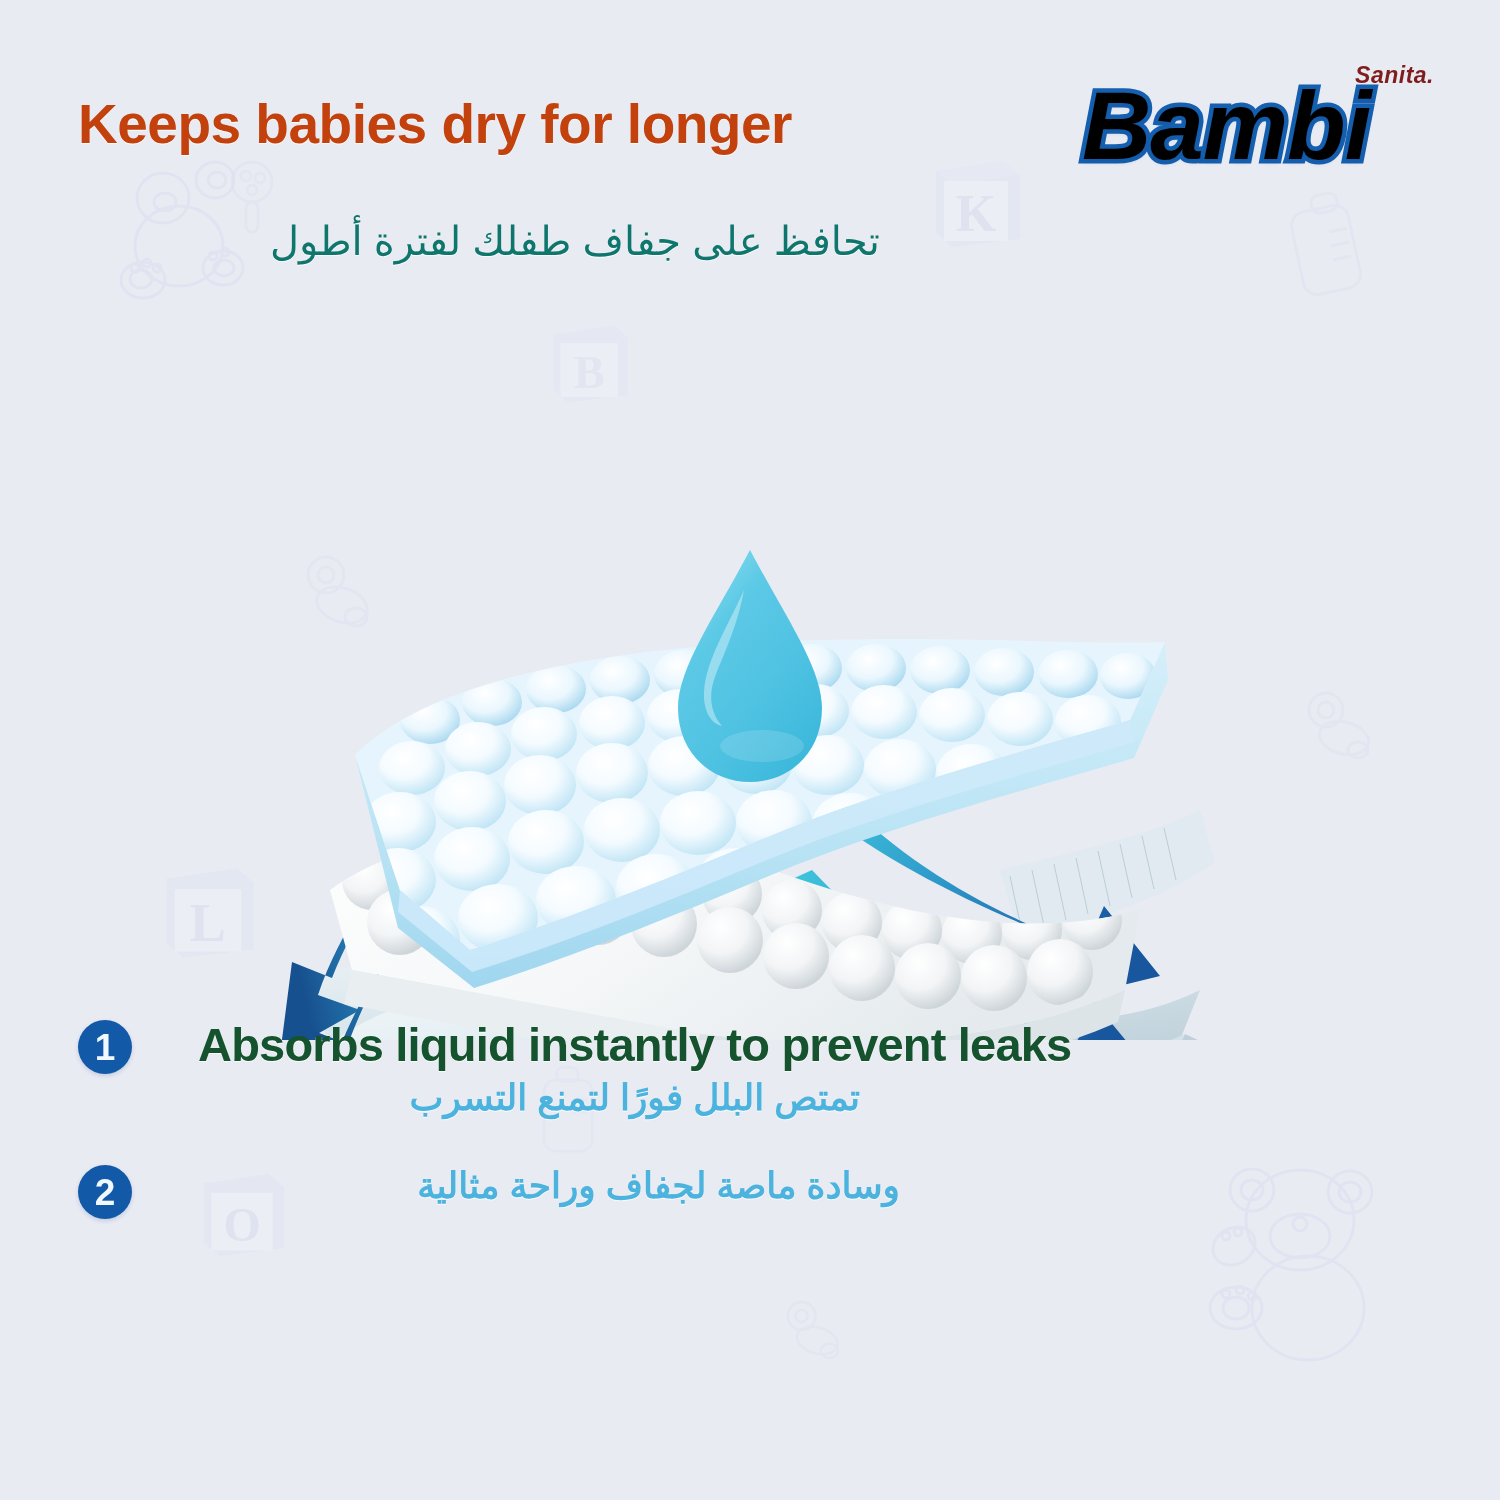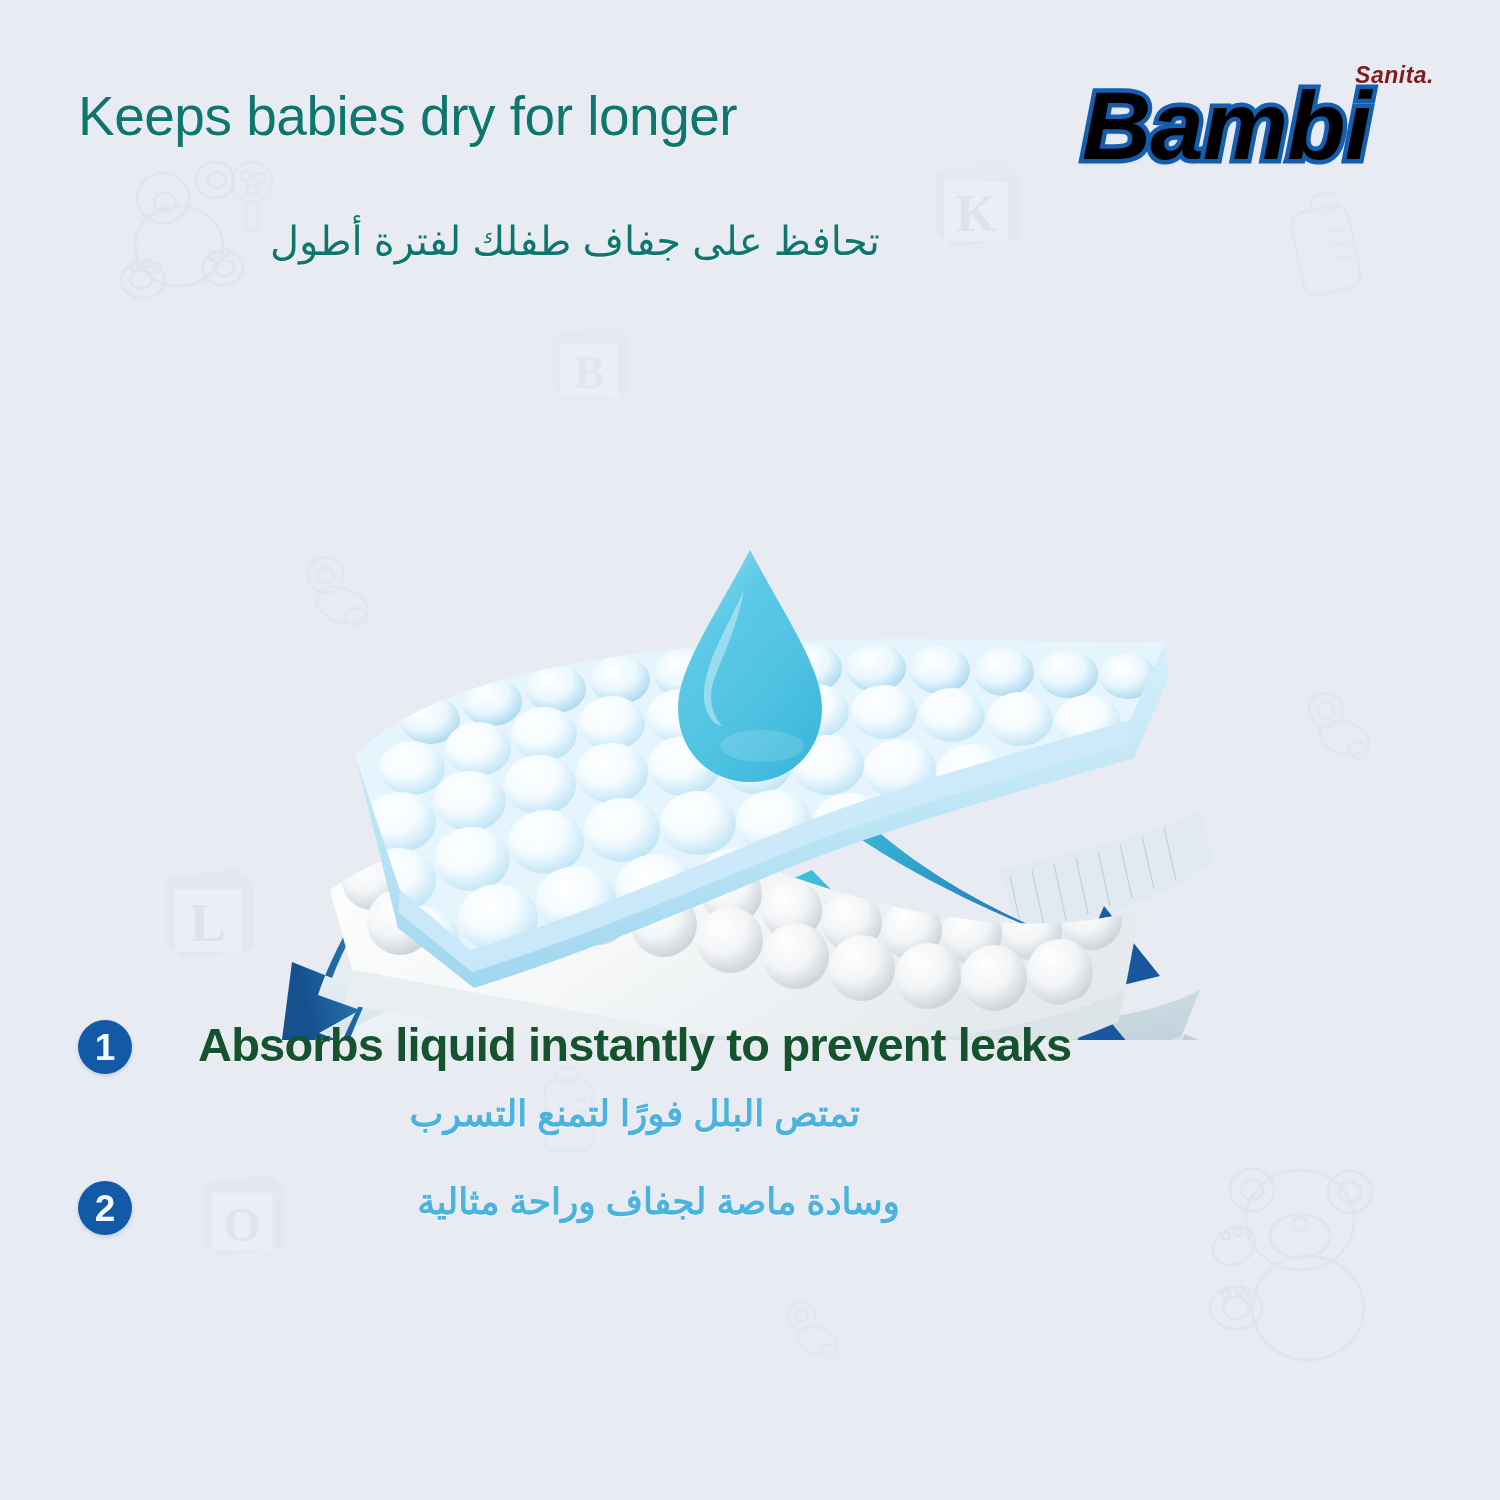--- a/index.html
+++ b/index.html
@@ -30,25 +30,25 @@
 
   
   .header {
     position: absolute;
     left: 0; right: 0; top: 0;
     z-index: 5;
   }
   .headline {
     position: absolute;
     left: 78px;
-    top: 84px;
+    top: 92px;
     font-size: 55px;
-    font-weight: 400;
+    font-weight: 700;
     letter-spacing: -0.5px;
-    color: #0f766e;
+    color: #c2410c;
     white-space: nowrap;
     text-shadow: 0 1px 0 rgba(255,255,255,0.85);
   }
   .headline-ar {
     position: absolute;
     right: 620px;
     top: 178px;
     font-size: 40px;
     font-weight: 400;
     color: #0f766e;
@@ -136,21 +136,21 @@
   .bullet-en {
     font-size: 47px;
     font-weight: 700;
     color: #14532d;
     letter-spacing: -0.8px;
     line-height: 1.05;
     white-space: nowrap;
     text-shadow: 0 1px 0 rgba(255,255,255,0.8);
   }
   .bullet-ar {
-    margin-top: 24px;
+    margin-top: 8px;
     font-size: 36px;
     font-weight: 700;
     color: #4bb3dd;
     direction: rtl;
     text-align: right;
     white-space: nowrap;
     text-shadow: 0 1px 0 rgba(255,255,255,0.8);
   }
   .b1 .bullet-ar { padding-right: 640px; }
   .b2 .bullet-ar { padding-right: 600px; }

